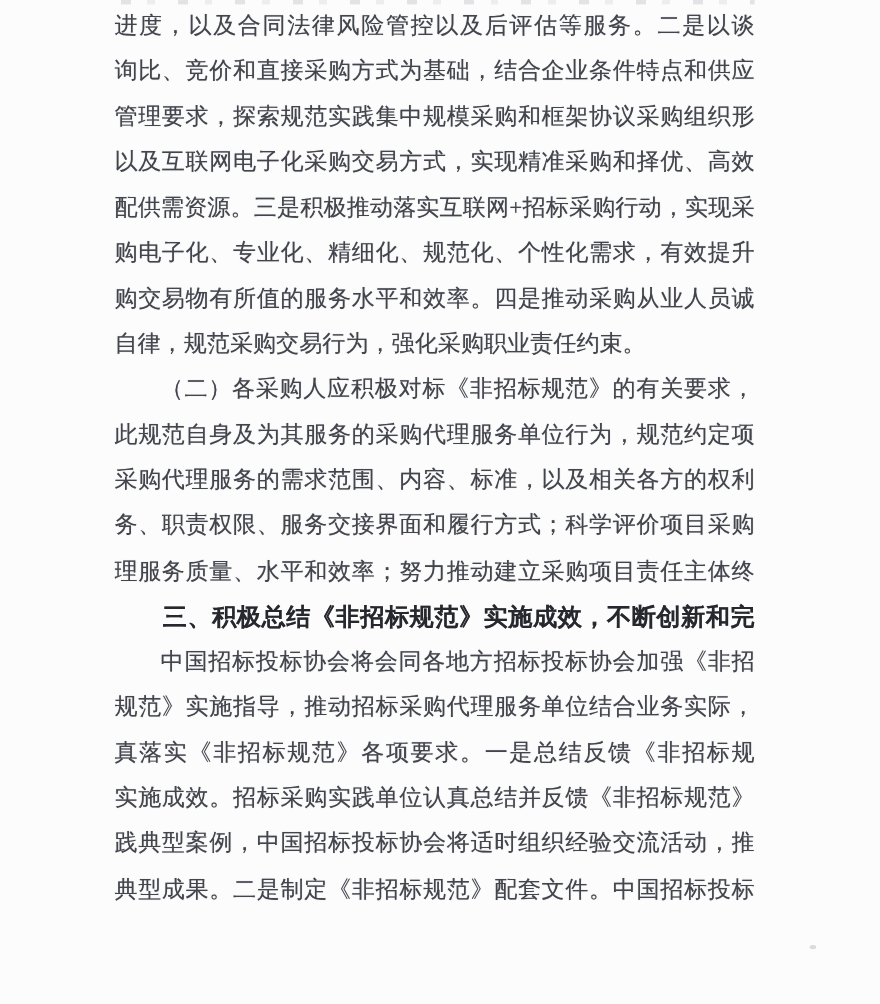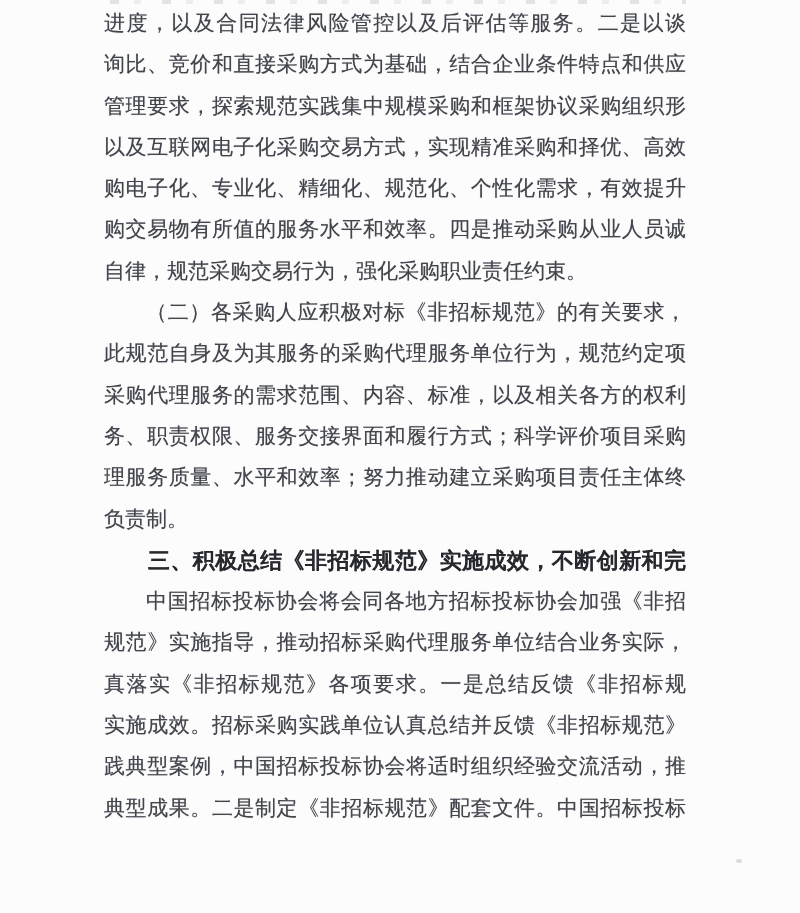--- a/index.html
+++ b/index.html
@@ -77,29 +77,29 @@
 <body>
 
 <div class="page">
   <div class="top-edge-remnant"></div>
 
   <div class="text-column">
     <div class="line">进度，以及合同法律风险管控以及后评估等服务。二是以谈判、</div>
     <div class="line">询比、竞价和直接采购方式为基础，结合企业条件特点和供应链</div>
     <div class="line">管理要求，探索规范实践集中规模采购和框架协议采购组织形式</div>
     <div class="line">以及互联网电子化采购交易方式，实现精准采购和择优、高效匹</div>
+    <div class="line">配供需资源。三是积极推动落实互联网+招标采购行动，实现采</div>
     <div class="line">购电子化、专业化、精细化、规范化、个性化需求，有效提升采</div>
     <div class="line">购交易物有所值的服务水平和效率。四是推动采购从业人员诚信</div>
     <div class="line short">自律，规范采购交易行为，强化采购职业责任约束。</div>
     <div class="line indent">（二）各采购人应积极对标《非招标规范》的有关要求，以</div>
     <div class="line">此规范自身及为其服务的采购代理服务单位行为，规范约定项目</div>
     <div class="line">采购代理服务的需求范围、内容、标准，以及相关各方的权利义</div>
     <div class="line">务、职责权限、服务交接界面和履行方式；科学评价项目采购代</div>
     <div class="line">理服务质量、水平和效率；努力推动建立采购项目责任主体终身</div>
-    <div class="line short">负责制。</div>
     <div class="line heading indent">三、积极总结《非招标规范》实施成效，不断创新和完善我</div>
     <div class="line indent">中国招标投标协会将会同各地方招标投标协会加强《非招标</div>
     <div class="line">规范》实施指导，推动招标采购代理服务单位结合业务实际，认</div>
     <div class="line">真落实《非招标规范》各项要求。一是总结反馈《非招标规范》</div>
     <div class="line">实施成效。招标采购实践单位认真总结并反馈《非招标规范》实</div>
     <div class="line">践典型案例，中国招标投标协会将适时组织经验交流活动，推广</div>
     <div class="line">典型成果。二是制定《非招标规范》配套文件。中国招标投标协</div>
   </div>
 
   <div class="scan-speck"></div>

